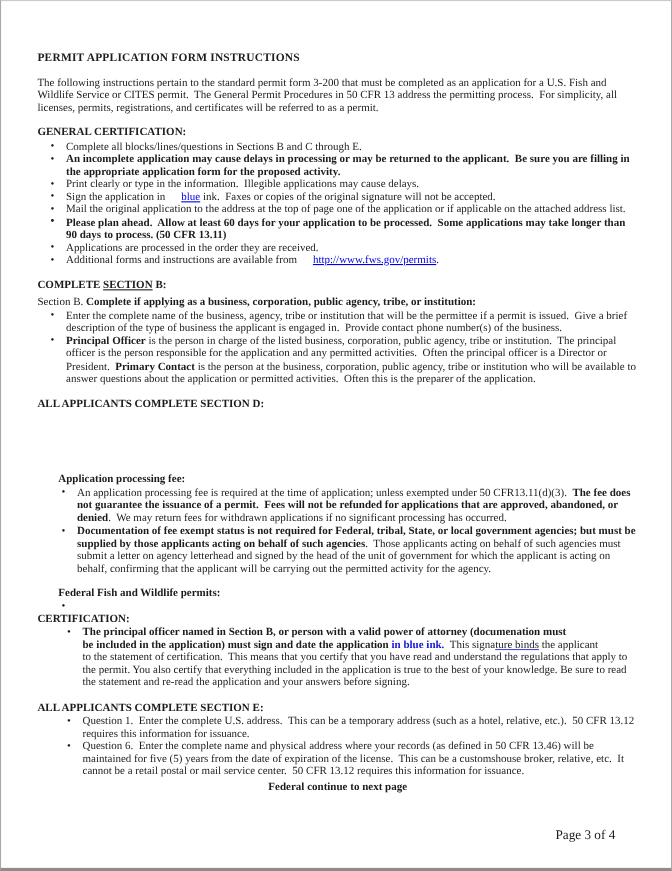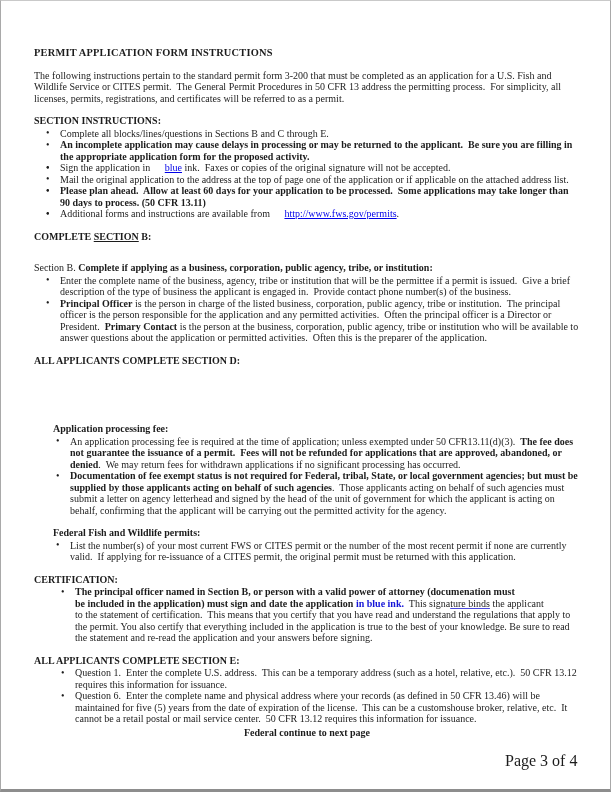--- a/index.html
+++ b/index.html
@@ -17,74 +17,74 @@
     overflow:hidden;
   }
   .content{
     position:absolute;left:33px;top:46px;width:546px;
     font-size:10px;line-height:11.5px;
   }
   .b-title{font-weight:bold;font-size:10.4px;letter-spacing:0.2px;}
   .b-para{margin-top:11px;}
   .b-heading{font-weight:bold;margin-top:11px;}
   .b-heading.ind1{margin-left:19px;}
-  .v-wide{margin-top:20px;}
+  .v-wide{margin-top:4px;}
   .b-list{margin-top:1px;}
   .li{position:relative;padding-left:26px;}
   .li .marker{position:absolute;left:12px;top:-0.5px;}
   .b-list.lv1 .li{padding-left:36px;}
   .b-list.lv1 .li .marker{left:22px;}
   .b-list.lv2 .li{padding-left:41px;}
   .b-list.lv2 .li .marker{left:27px;}
   .b-center{text-align:center;font-weight:bold;margin-top:2px;}
   .run{white-space:pre-wrap;}
   .r-bold{font-weight:bold;}
   .r-boldunderline{font-weight:bold;text-decoration:underline;}
   .r-link{color:#0000e8;text-decoration:underline;cursor:pointer;padding-left:12px;}
   .r-bluebold{color:#1414d8;font-weight:bold;}
   .r-underline{text-decoration:underline;text-decoration-color:#4a4ae0;}
   .footer-left{position:absolute;left:33px;top:751px;font-size:10px;white-space:pre;margin-top:36px;}
-  .footer-right{position:absolute;left:504px;top:751px;font-size:16px;}
+  .footer-right{position:absolute;left:504px;top:751px;font-size:12px;}
 </style>
 </head>
 <body>
 
 <div class="page">
   <div class="content">
     <div class="b-title">PERMIT APPLICATION FORM INSTRUCTIONS</div>
 
   <div class="b-para"><span class="run">The following instructions pertain to the standard permit form 3-200 that must be completed as an application for a U.S. Fish and Wildlife Service or CITES permit.  The General Permit Procedures in 50 CFR 13 address the permitting process.  For simplicity, all licenses, permits, registrations, and certificates will be referred to as a permit.</span></div>
-      <div class="b-heading"><span class="run r-bold">SECTION INSTRUCTIONS:</span></div>
+      <div class="b-heading"><span class="run r-bold">GENERAL CERTIFICATION:</span></div>
       <div class="b-list lv0">
         <div class="li"><span class="marker">•</span><span class="run">Complete all blocks/lines/questions in Sections B and C through E.</span></div>
         <div class="li"><span class="marker">•</span><span class="run r-bold">An incomplete application may cause delays in processing or may be returned to the applicant.  Be sure you are filling in the appropriate application form for the proposed activity.</span></div>
-        <div class="li"><span class="marker">•</span></div>
+        <div class="li"><span class="marker">•</span><span class="run">Print clearly or type in the information.  Illegible applications may cause delays.</span></div>
         <div class="li"><span class="marker">•</span><span class="run">Sign the application in </span><a class="run r-link">blue</a><span class="run"> ink.  Faxes or copies of the original signature will not be accepted.</span></div>
         <div class="li"><span class="marker">•</span><span class="run">Mail the original application to the address at the top of page one of the application or if applicable on the attached address list.</span></div>
         <div class="li"><span class="marker">•</span></div>
         <div class="li"><span class="marker">•</span><span class="run r-bold">Please plan ahead.  Allow at least 60 days for your application to be processed.  Some applications may take longer than 90 days to process. (50 CFR 13.11)</span></div>
-        <div class="li"><span class="marker">•</span></div>
+        <div class="li"><span class="marker">•</span><span class="run">Applications are processed in the order they are received.</span></div>
         <div class="li"><span class="marker">•</span><span class="run">Additional forms and instructions are available from </span><a class="run r-link">http://www.fws.gov/permits</a><span class="run">.</span></div>
       </div>
       <div class="b-heading"><span class="run r-bold">COMPLETE </span><span class="run r-boldunderline">SECTION</span><span class="run r-bold"> B:</span></div>
       <div class="b-para v-wide"><span class="run">Section B. </span><span class="run r-bold">Complete if applying as a business, corporation, public agency, tribe, or institution:</span></div>
       <div class="b-list lv0">
         <div class="li"><span class="marker">•</span><span class="run">Enter the complete name of the business, agency, tribe or institution that will be the permittee if a permit is issued.  Give a brief description of the type of business the applicant is engaged in.  Provide contact phone number(s) of the business.</span></div>
         <div class="li"><span class="marker">•</span><span class="run r-bold">Principal Officer</span><span class="run"> is the person in charge of the listed business, corporation, public agency, tribe or institution.  The principal officer is the person responsible for the application and any permitted activities.  Often the principal officer is a Director or President.  </span><span class="run r-bold">Primary Contact</span><span class="run"> is the person at the business, corporation, public agency, tribe or institution who will be available to answer questions about the application or permitted activities.  Often this is the preparer of the application.</span></div>
       </div>
       <div class="b-heading"><span class="run r-bold">ALL APPLICANTS COMPLETE SECTION D:</span></div>
       <div class="b-spacer" style="height: 46px;"></div>
       <div class="b-heading ind1"><span class="run r-bold">Application processing fee:</span></div>
       <div class="b-list lv1">
         <div class="li"><span class="marker">•</span><span class="run">An application processing fee is required at the time of application; unless exempted under 50 CFR13.11(d)(3).  </span><span class="run r-bold">The fee does not guarantee the issuance of a permit.  Fees will not be refunded for applications that are approved, abandoned, or denied</span><span class="run">.  We may return fees for withdrawn applications if no significant processing has occurred.</span></div>
         <div class="li"><span class="marker">•</span><span class="run r-bold">Documentation of fee exempt status is not required for Federal, tribal, State, or local government agencies; but must be supplied by those applicants acting on behalf of such agencies</span><span class="run">.  Those applicants acting on behalf of such agencies must submit a letter on agency letterhead and signed by the head of the unit of government for which the applicant is acting on behalf, confirming that the applicant will be carrying out the permitted activity for the agency.</span></div>
       </div>
       <div class="b-heading ind1"><span class="run r-bold">Federal Fish and Wildlife permits:</span></div>
       <div class="b-list lv1">
-        <div class="li"><span class="marker">•</span><span class="run">List the number(s) of your most current FWS or CITES permit or the number of the most recent permit if none are currently valid.  If applying for re-issuance of a CITES permit, the original permit must be returned with this application.</span></div>
+        <div class="li"><span class="marker">•</span></div>
       </div>
       <div class="b-heading"><span class="run r-bold">CERTIFICATION:</span></div>
       <div class="b-list lv2">
         <div class="li"><span class="marker">•</span><span class="run r-bold">The principal officer named in Section B, or person with a valid power of attorney (documenation must
 be included in the application) must sign and date the application </span><span class="run r-bluebold">in blue ink.</span><span class="run">  This signa</span><span class="run r-underline">ture binds</span><span class="run"> the applicant
 to the statement of certification.  This means that you certify that you have read and understand the regulations that apply to the permit. You also certify that everything included in the application is true to the best of your knowledge. Be sure to read the statement and re-read the application and your answers before signing.</span></div>
       </div>
       <div class="b-heading"><span class="run r-bold">ALL APPLICANTS COMPLETE SECTION E:</span></div>
       <div class="b-list lv2">
         <div class="li"><span class="marker">•</span><span class="run">Question 1.  Enter the complete U.S. address.  This can be a temporary address (such as a hotel, relative, etc.).  50 CFR 13.12 requires this information for issuance.</span></div>

